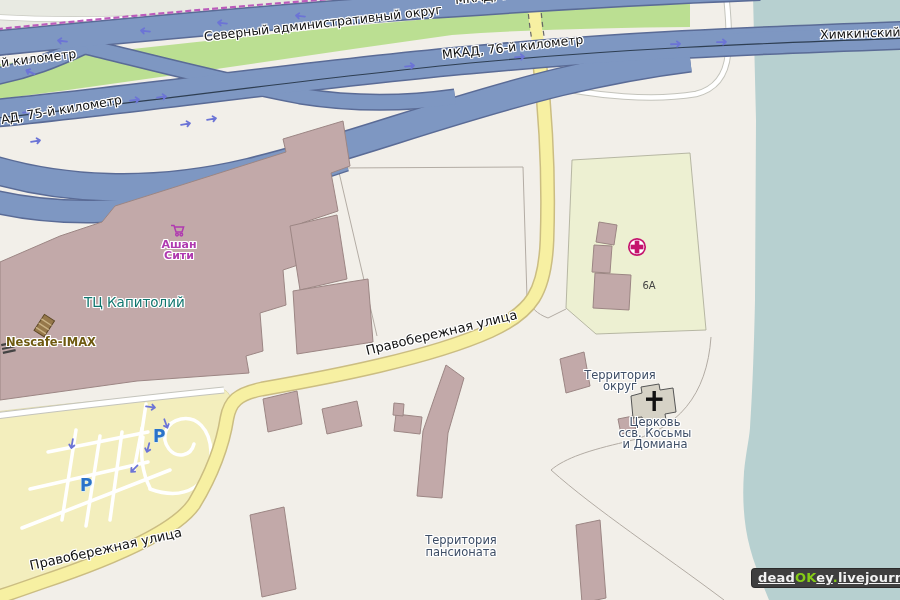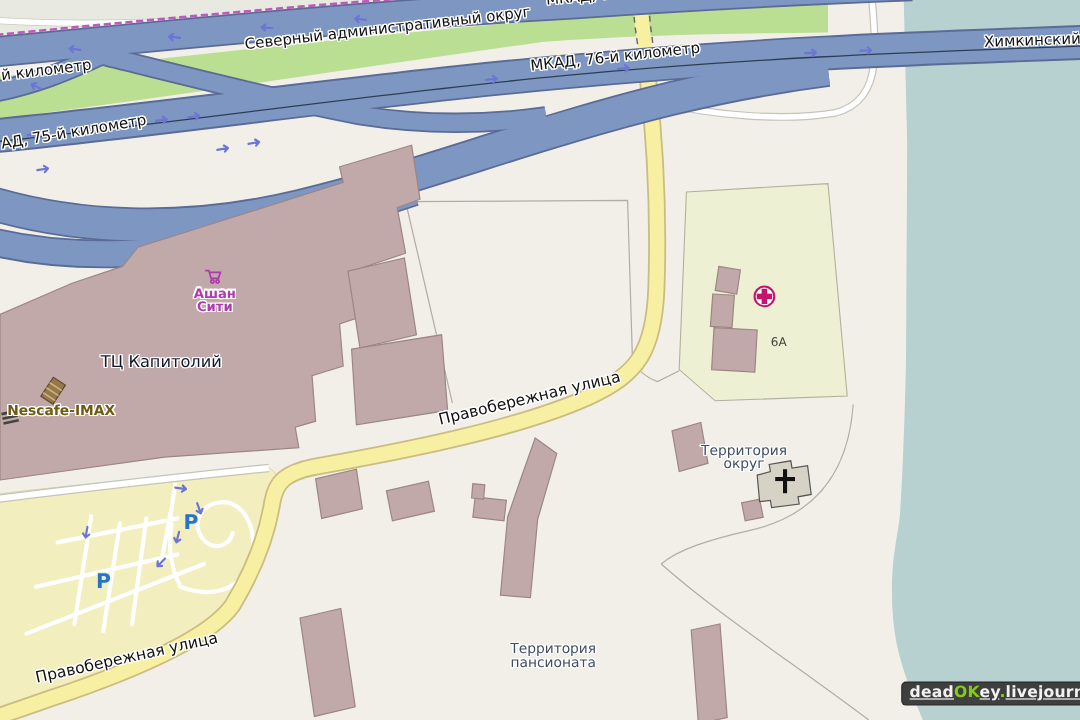--- a/index.html
+++ b/index.html
@@ -4,21 +4,21 @@
 <style>
   html,body{margin:0;padding:0;background:#ddd;}
   #map{position:relative;width:900px;height:600px;overflow:hidden;background:#f2efe9;
        font-family:"DejaVu Sans",sans-serif;}
   #map svg{position:absolute;left:0;top:0;}
   .lbl{position:absolute;white-space:nowrap;color:#111;font-size:12.5px;line-height:1.1;
        transform-origin:0 50%;}
   .halo{text-shadow:1px 0 0 #fff,-1px 0 0 #fff,0 1px 0 #fff,0 -1px 0 #fff,
         1px 1px 0 #fff,-1px -1px 0 #fff,1px -1px 0 #fff,-1px 1px 0 #fff;}
   .ctr{text-align:center;}
-  .mall-lbl{font-size:13.5px;font-weight:500;color:#0f172a;}
+  .mall-lbl{font-size:13.5px;font-weight:500;color:#0f766e;}
   .shop-lbl{font-size:11px;font-weight:600;line-height:10.5px;}
   .nescafe-lbl{font-size:11.5px;font-weight:bold;}
   .hosp-lbl{font-size:10.5px;font-weight:600;line-height:9.7px;}
   .num-lbl{font-size:10px;color:#444;}
   .terr-lbl{font-size:11.5px;font-weight:500;line-height:11px;}
   .pans-lbl{font-size:11.5px;font-weight:500;line-height:11.5px;}
   .p-icon{font-size:17px;font-weight:bold;
         text-shadow:0.5px 0.5px 0 #d8eef8,-0.5px -0.5px 0 #d8eef8;}
   .wm{position:absolute;left:752px;top:569px;background:#3f3f3f;border-radius:3px;
       padding:1px 6px 2px 6px;font-size:13px;font-weight:bold;letter-spacing:0.2px;
@@ -252,20 +252,25 @@
 <div class="lbl halo nescafe-lbl" style="left:6px;top:336px;color:#6e5a10;">Nescafe-IMAX</div>
 
 
 <div class="lbl num-lbl ctr" style="left:600px;top:280px;width:20px;margin-left:39px;">6А</div>
 
 <div class="lbl halo terr-lbl ctr" style="left:575px;top:370px;width:90px;color:#3e4e66;">
   <div>Территория</div>
   <div>округ</div>
 </div>
 
+<div class="lbl halo terr-lbl ctr" style="left:605px;top:417px;width:100px;color:#3e4e66;">
+  <div>Церковь</div>
+  <div>ссв. Косьмы</div>
+  <div>и Домиана</div>
+</div>
 
 <div class="lbl halo pans-lbl ctr" style="left:411px;top:535px;width:100px;color:#3e4e66;">
   <div>Территория</div>
   <div>пансионата</div>
 </div>
 
 <div class="lbl p-icon" style="left:80px;top:476px;color:#2a72c8;">P</div>
 <div class="lbl p-icon" style="left:153px;top:427px;color:#2a72c8;">P</div>
 
 <div class="wm">

